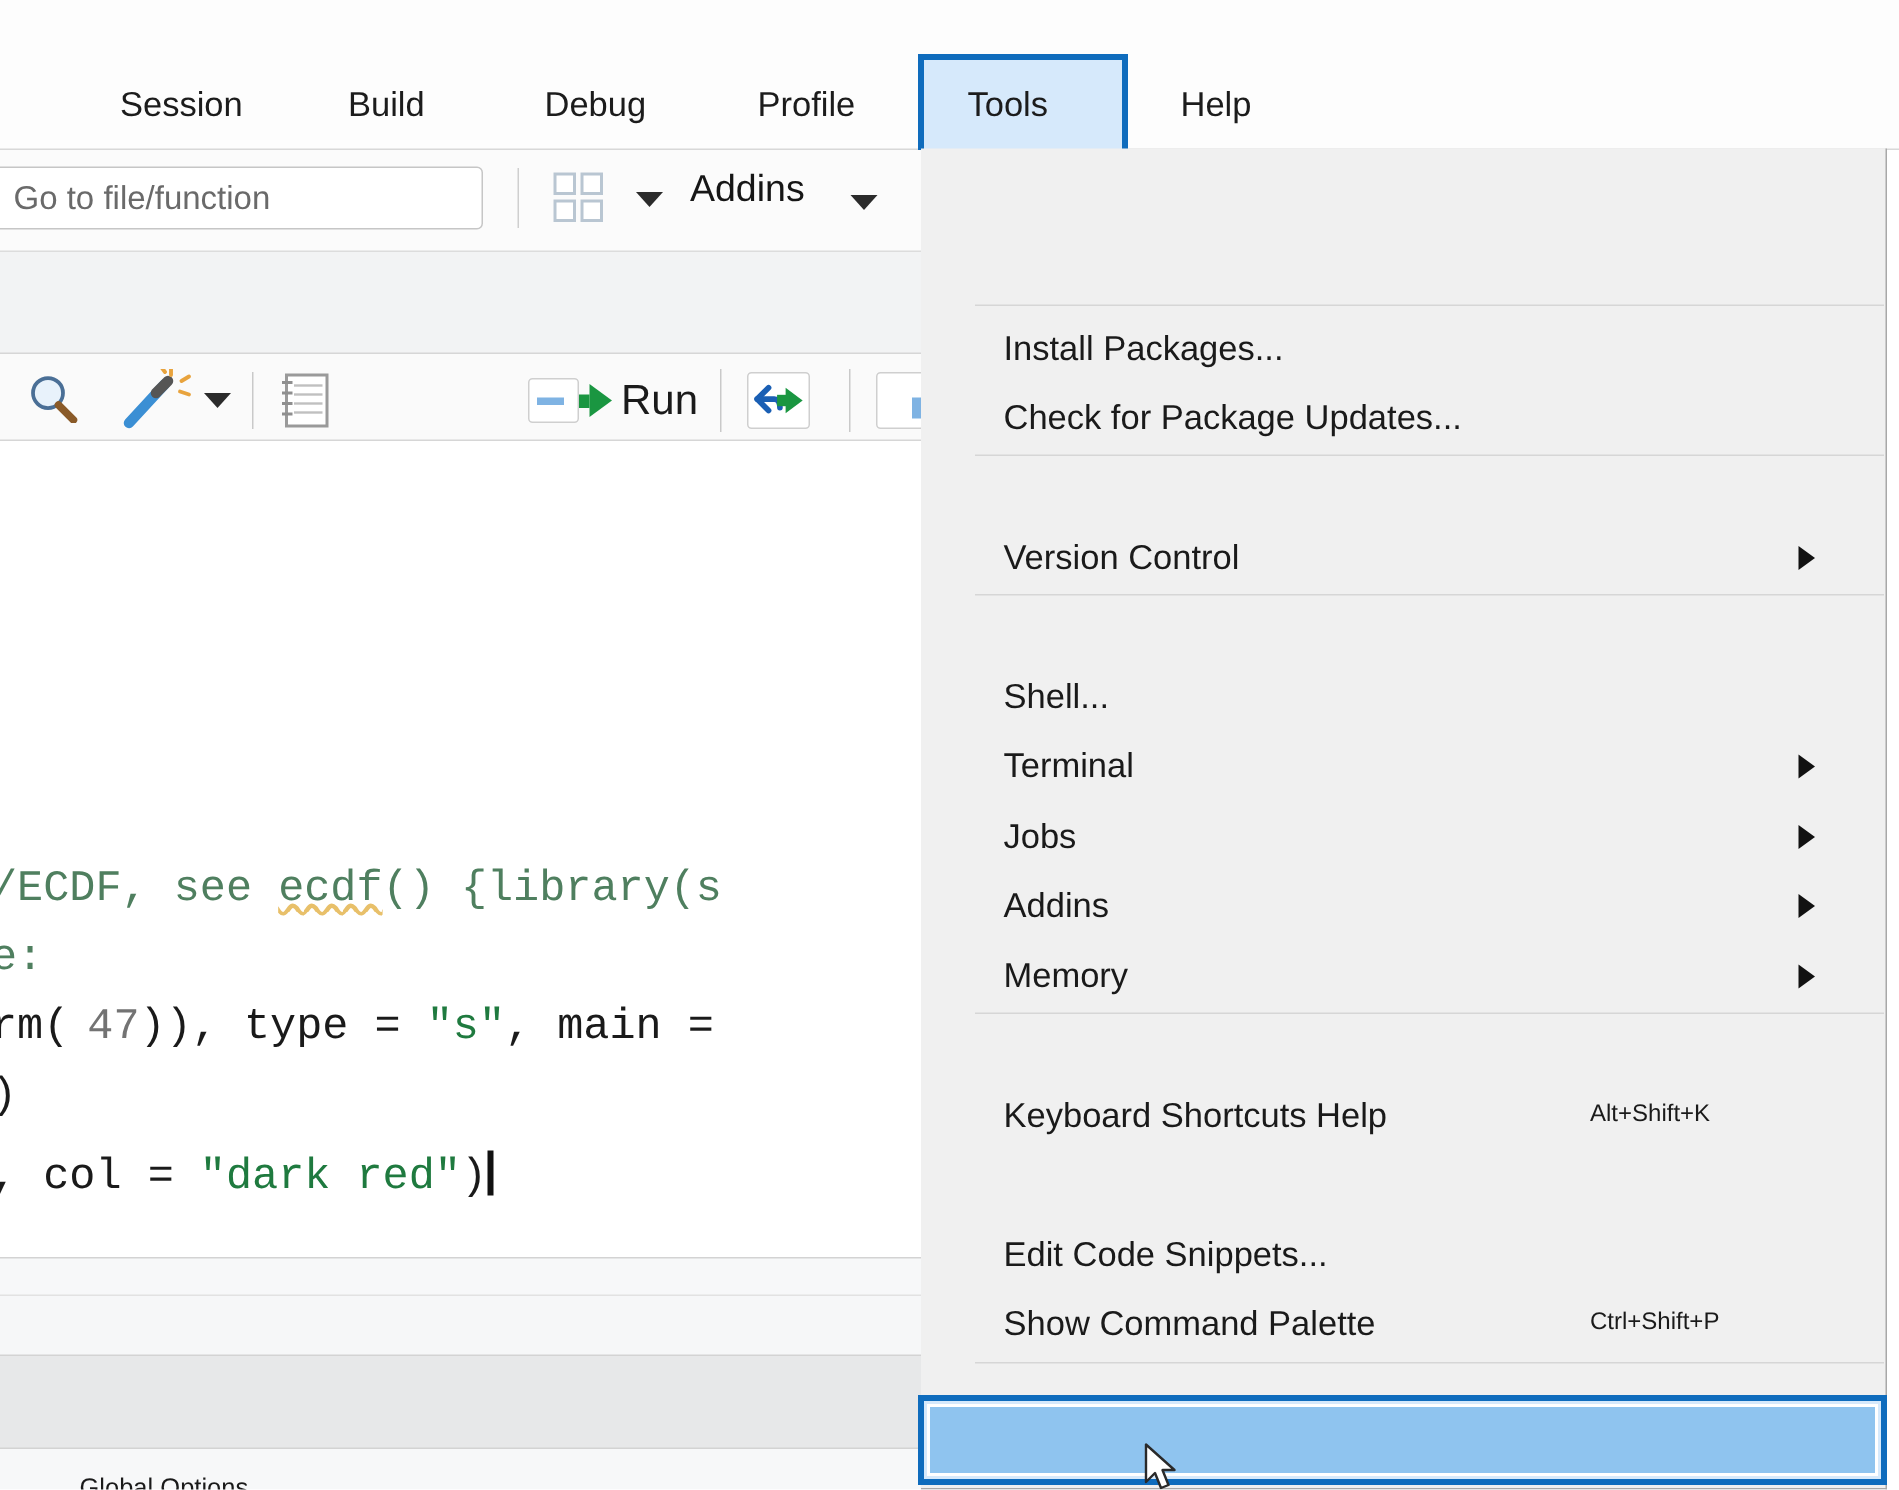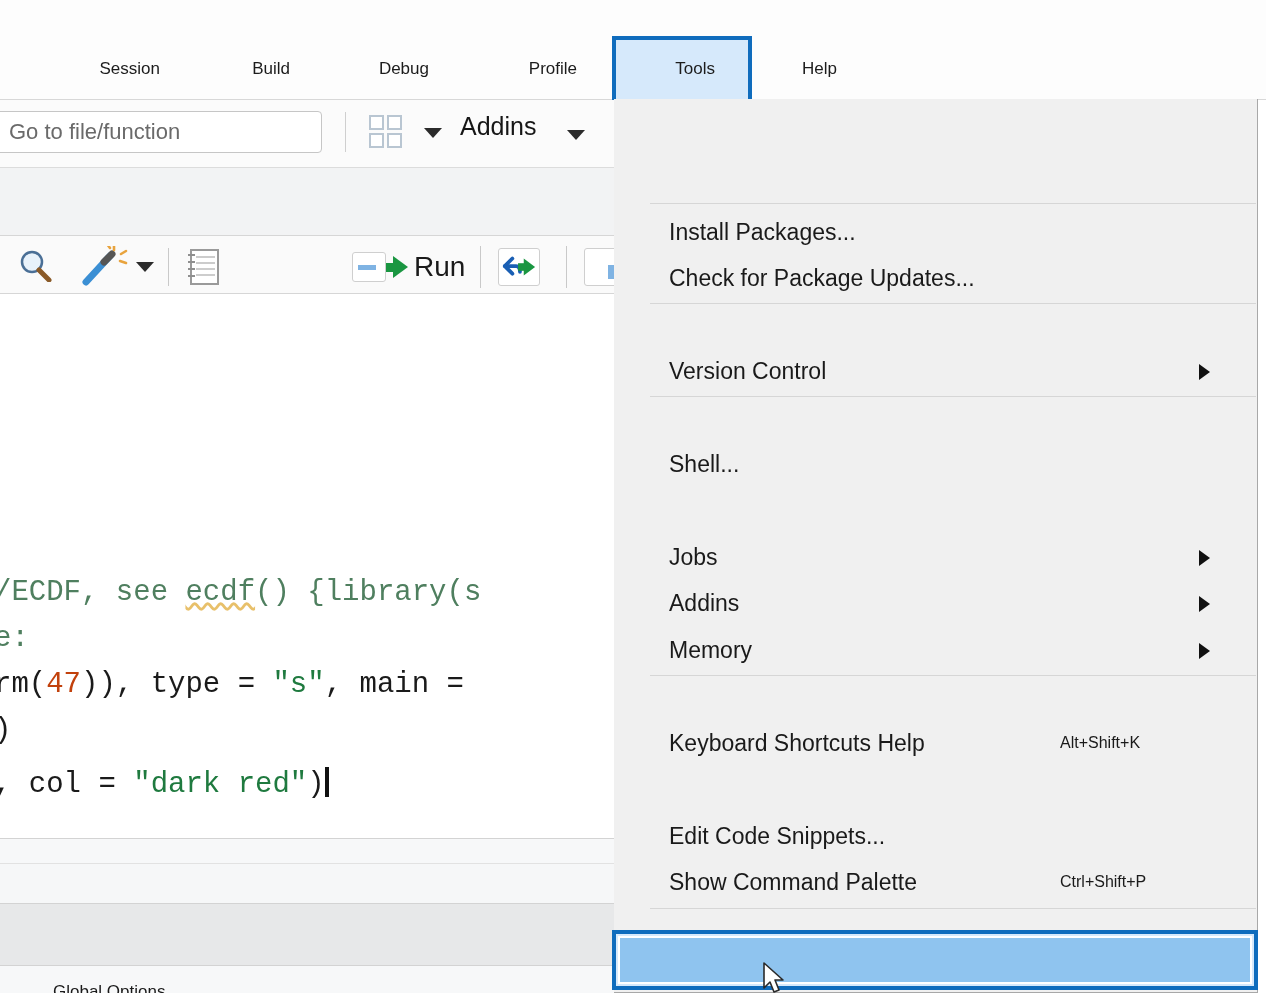--- a/index.html
+++ b/index.html
@@ -11,23 +11,23 @@
   }
   #root { position: relative; width: 1266px; height: 993px; }
 
   
   .menubar {
     position: absolute; left: 0; top: 0; width: 1266px; height: 100px;
     background: #fdfdfd;
     border-bottom: 1px solid #d8d8d8;
   }
   .menu-top {
-    font-size: 17px; color: #1c1c1c;
+    font-size: 23px; color: #1c1c1c;
     padding: 0 0px; white-space: nowrap;
-    display: flex; align-items: center; justify-content: flex-end;
+    display: flex; align-items: center; justify-content: flex-start;
     height: 58px;
   }
   #mi-session { position:absolute; left: 80px; top: 40px; width: 80px; }
   #mi-build   { position:absolute; left: 232px; top: 40px; width: 58px; }
   #mi-debug   { position:absolute; left: 363px; top: 40px; width: 66px; }
   #mi-profile { position:absolute; left: 505px; top: 40px; width: 72px; }
   #mi-tools   { position:absolute; left: 645px; top: 40px; width: 70px; }
   #mi-help    { position:absolute; left: 787px; top: 40px; width: 50px; }
 
   
@@ -137,21 +137,21 @@
   }
   .code {
     position: absolute; left: 0; top: 0; width: 616px;
     font-family: "Liberation Mono", monospace;
     font-size: 29px; line-height: 46px;
     white-space: pre;
   }
   .code .ln { position: absolute; left: -6px; }
   .cm   { color: #4f7f5f; }
   .str  { color: #1f7a3f; }
-  .num  { color: #c2410c; }
+  .num  { color: #737373; margin-left: 12px; }
   .pln  { color: #1a1a1a; }
   .spell { text-decoration: underline wavy #e8c06a; text-decoration-skip-ink: none; }
   .caretbar {
     display:inline-block; width: 4px; height: 30px; background:#111; vertical-align: -5px;
   }
 
   
   .pane-a { position:absolute; left:0; top:838px; width:616px; height:26px; background:#f7f8f9; border-top:1px solid #d3d3d3; border-bottom:1px solid #e2e2e2;}
   .pane-b { position:absolute; left:0; top:864px; width:616px; height:40px; background:#f6f7f8; border-bottom:1px solid #d3d3d3;}
   .pane-c { position:absolute; left:0; top:904px; width:616px; height:62px; background:#e7e8e9; border-bottom:1px solid #d3d3d3;}
@@ -347,20 +347,24 @@
     <div class="mrow" style="top:249px">
       <span class="mlabel">Version Control</span>
       <span class="marrow"></span>
     </div>
 
     <div class="msep" style="top:297px"></div>
 
     <div class="mrow" style="top:342px">
       <span class="mlabel">Shell...</span>
     </div>
+    <div class="mrow" style="top:388px">
+      <span class="mlabel">Terminal</span>
+      <span class="marrow"></span>
+    </div>
     <div class="mrow" style="top:435px">
       <span class="mlabel">Jobs</span>
       <span class="marrow"></span>
     </div>
     <div class="mrow" style="top:481px">
       <span class="mlabel">Addins</span>
       <span class="marrow"></span>
     </div>
     <div class="mrow" style="top:528px">
       <span class="mlabel">Memory</span>

